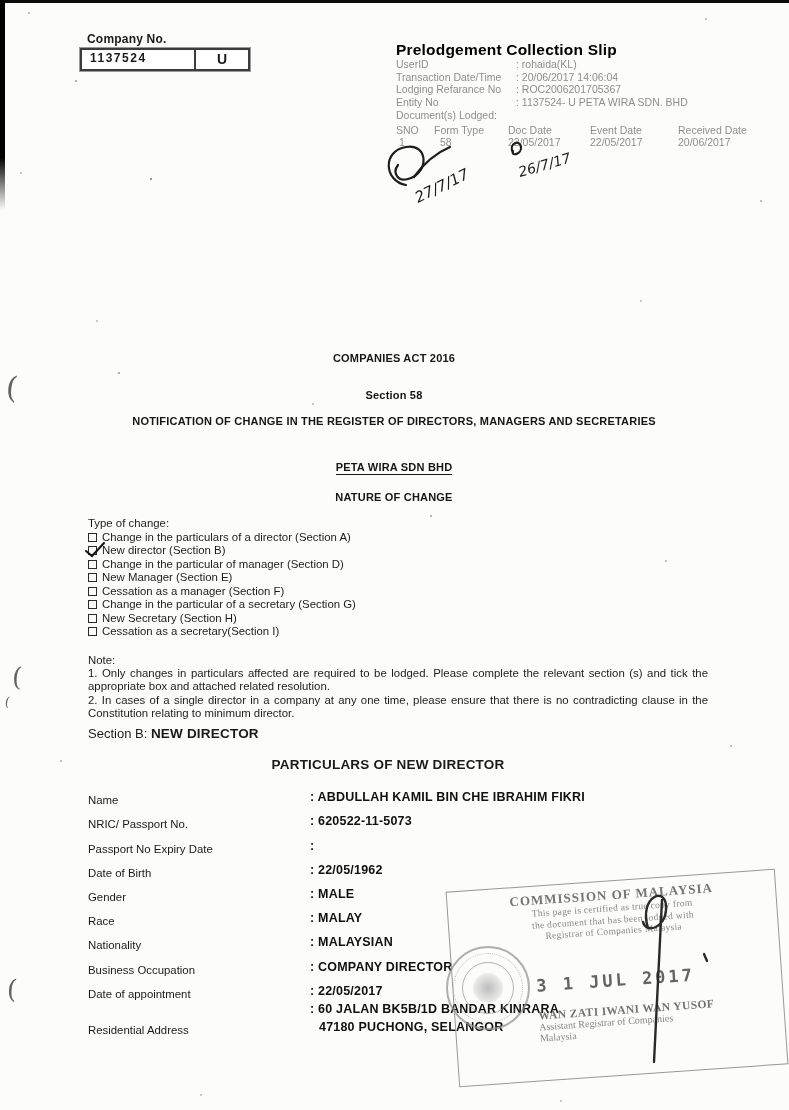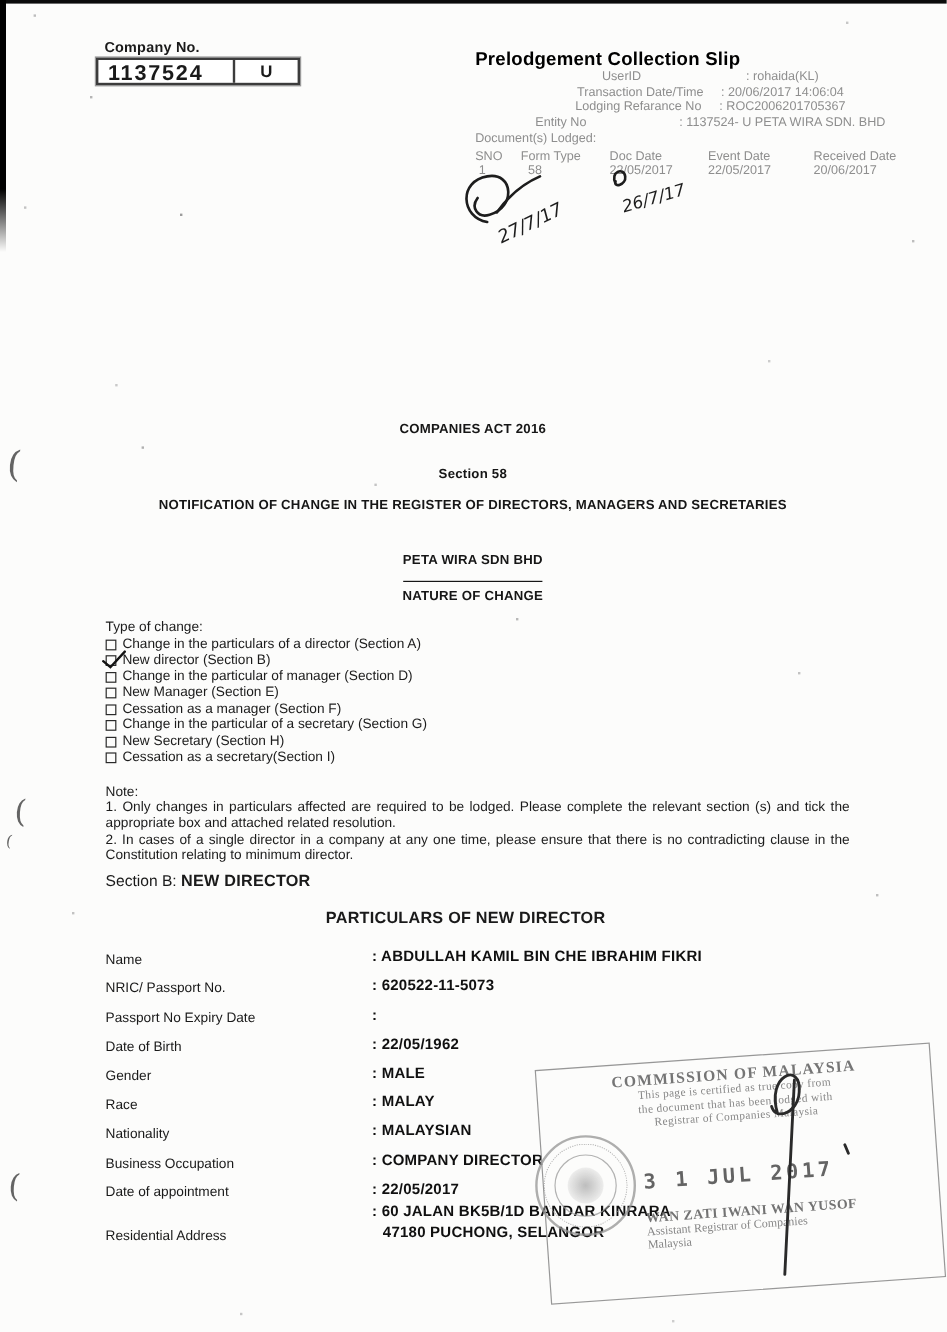--- a/index.html
+++ b/index.html
@@ -24,48 +24,48 @@
   .mm1 { left:6px; top:370px; font-size:30px; transform:rotate(6deg); }
   .mm2 { left:12px; top:662px; font-size:26px; transform:rotate(4deg); }
   .mm3 { left:5px; top:694px; font-size:13px; transform:rotate(10deg); }
   .mm4 { left:7px; top:974px; font-size:26px; transform:rotate(5deg); }
 
   
   .company { position:absolute; left:80px; top:32px; }
   .company-label { font-size:12px; font-weight:bold; margin-left:7px; letter-spacing:.2px; }
   .company-box { width:170px; height:23px; border:2px solid #3c3c3c; box-shadow:0 0 0 1px #9a9a9a;
     display:flex; margin-top:2px; background:#fff; }
-  .cell-no { flex:0 0 114px; border-right:2px solid #3c3c3c; font-weight:bold; font-size:18px;
+  .cell-no { flex:0 0 114px; border-right:2px solid #3c3c3c; font-weight:bold; font-size:12px;
     padding:1px 0 0 8px; letter-spacing:1.5px; }
   .cell-suffix { flex:1; text-align:center; font-weight:bold; font-size:14px; padding-top:1px; }
 
   
   .prelodge { position:absolute; left:396px; top:42px; width:392px; color:#8e8e8e;
     font-size:10.5px; line-height:12.5px; filter:blur(.25px); }
   .prelodge-title { font-size:15.5px; font-weight:bold; color:#000000; letter-spacing:.2px; line-height:16px; }
-  .prow { display:flex;justify-content:center; }
+  .prow { display:flex; }
   .plabel { flex:0 0 120px; }
   .docs-label { margin-top:1px; }
   .ptable { margin-top:2px; }
   .ptr { display:flex; }
   .pc0 { flex:0 0 38px; } .pc1 { flex:0 0 74px; } .pc2 { flex:0 0 82px; }
   .pc3 { flex:0 0 88px; } .pc4 { flex:0 0 95px; }
   .pd0 { padding-left:3px; } .pd1 { padding-left:6px; }
 
   
   .hand-svg { position:absolute; left:378px; top:133px; }
 
   
   .heading { position:absolute; left:4px; width:780px; text-align:center;
     font-weight:bold; font-size:11px; color:#161616; letter-spacing:.2px; }
   .h-act { top:352px; }
   .h-section { top:389px; }
   .h-notif { top:413px; line-height:16.5px; }
   .h-company { top:461px; }
-  .h-company span { border-bottom:1.6px solid #161616; padding-bottom:11px;margin-top:28px; }
+  .h-company span { border-bottom:1.6px solid #161616; padding-bottom:1px;margin-top:28px; }
   .h-nature { top:491px; }
 
   
   .toc { position:absolute; left:88px; top:517px; font-size:11.4px; line-height:13.5px; color:#1c1c1c; }
   .change-item { display:flex; align-items:center; height:13.5px; }
   .cbox { position:relative; display:inline-block; width:9px; height:9px;
     border:1.3px solid #2a2a2a; margin-right:5px; flex:0 0 9px; }
   .tick { position:absolute; left:-4px; top:-6px; visibility:hidden; }
   .change-item.checked .tick { visibility:visible; }
 

